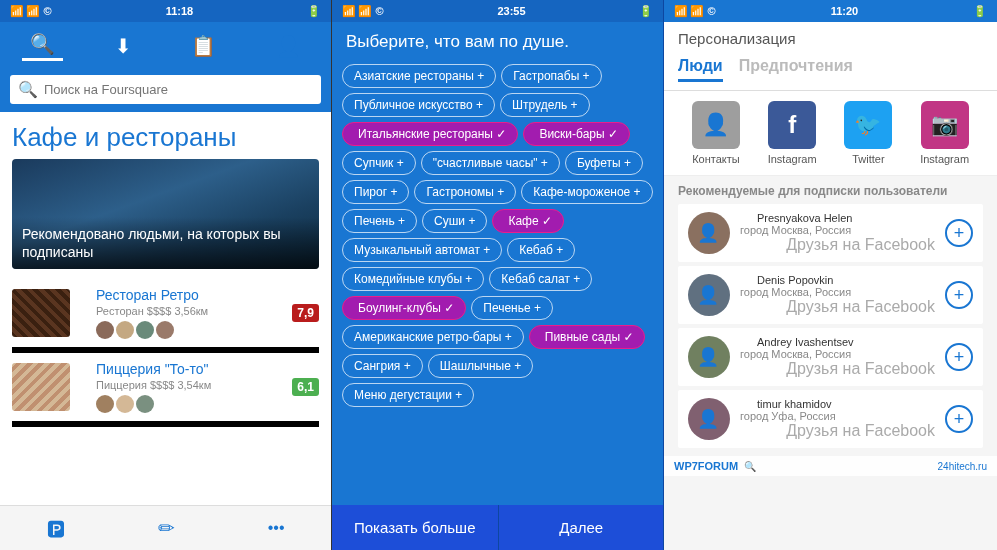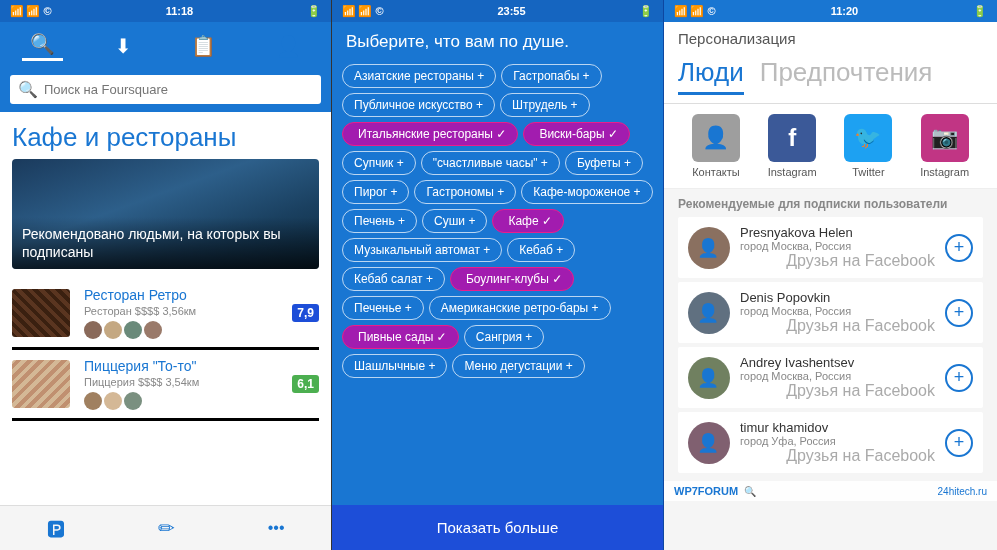--- a/index.html
+++ b/index.html
@@ -106,23 +106,23 @@
       color: white;
       font-size: 14px;
       font-weight: 400;
       line-height: 1.3;
     }
 
     .place-list { padding: 0 12px; }
     .place-item {
       display: flex;
       align-items: center;
-      gap: 14px;
+      gap: 26px;
       padding: 8px 0;
-      border-bottom: 3px solid #000000;
+      border-bottom: 6px solid #000000;
     }
     .place-thumb {
       width: 58px;
       height: 48px;
       border-radius: 3px;
       background: #555;
       flex-shrink: 0;
       overflow: hidden;
     }
     .place-thumb.dark { background: linear-gradient(135deg, #2c1810, #5c3020); }
@@ -143,21 +143,21 @@
       gap: 2px;
       margin-top: 4px;
     }
     .mini-avatar {
       width: 18px;
       height: 18px;
       border-radius: 50%;
       background: #aaa;
     }
     .score-badge {
-      background: #1d4ed8;
+      background: #b91c1c;
       color: white;
       border-radius: 3px;
       padding: 2px 5px;
       font-size: 12px;
       font-weight: 600;
     }
     .score-badge.green { background: #4CAF50; }
 
     .panel1-bottom {
       margin-top: auto;
@@ -253,22 +253,22 @@
       color: #555;
       text-align: left;
       padding-bottom: 6px;
     }
 
     .tab-row {
       display: flex;
       gap: 0;
     }
     .tab-item {
-      font-size: 26px;
-      font-weight: 400;
+      font-size: 16px;
+      font-weight: 700;
       padding: 4px 0;
       margin-right: 16px;
       cursor: pointer;
     }
     .tab-item.active {
       color: #1976D2;
       border-bottom: 3px solid #1976D2;
     }
     .tab-item.inactive { color: #bbb; }
 
@@ -333,23 +333,24 @@
       flex-shrink: 0;
       overflow: hidden;
       display: flex;
       align-items: center;
       justify-content: center;
       font-size: 18px;
       color: white;
     }
     .user-info { flex: 1; }
     .user-name {
-      font-size: 13px;
+      font-size: 11px;
       color: #333;
       font-weight: 500;
+      margin-left: 17px;
     }
     .user-location {
       font-size: 11px;
       color: #888;
     }
     .user-source {
       font-size: 16px;
       color: #aaa;
       text-align: right;
     }
@@ -499,32 +500,34 @@
       <span class="tag">"счастливые часы" +</span>
       <span class="tag">Буфеты +</span>
       <span class="tag">Пирог +</span>
       <span class="tag">Гастрономы +</span>
       <span class="tag">Кафе-мороженое +</span>
       <span class="tag">Печень +</span>
       <span class="tag">Суши +</span>
       <span class="tag selected">Кафе ✓</span>
       <span class="tag">Музыкальный автомат +</span>
       <span class="tag">Кебаб +</span>
+      <span class="tag">Комедийные клубы +</span>
       <span class="tag">Кебаб салат +</span>
       <span class="tag selected">Боулинг-клубы ✓</span>
       <span class="tag">Печенье +</span>
       <span class="tag">Американские ретро-бары +</span>
       <span class="tag selected">Пивные сады ✓</span>
       <span class="tag">Сангрия +</span>
       <span class="tag">Шашлычные +</span>
       <span class="tag">Меню дегустации +</span>
     </div>
 
   <div class="panel2-bottom">
     <button class="panel2-btn">Показать больше</button>
+    <button class="panel2-btn">Далее</button>
   </div>
 </div>
 
 <div class="phone-panel panel3">
   <div class="status-bar" style="background:#1976D2;">
     <span>📶 📶 ©</span>
     <span>11:20</span>
     <span>🔋</span>
   </div>
 

